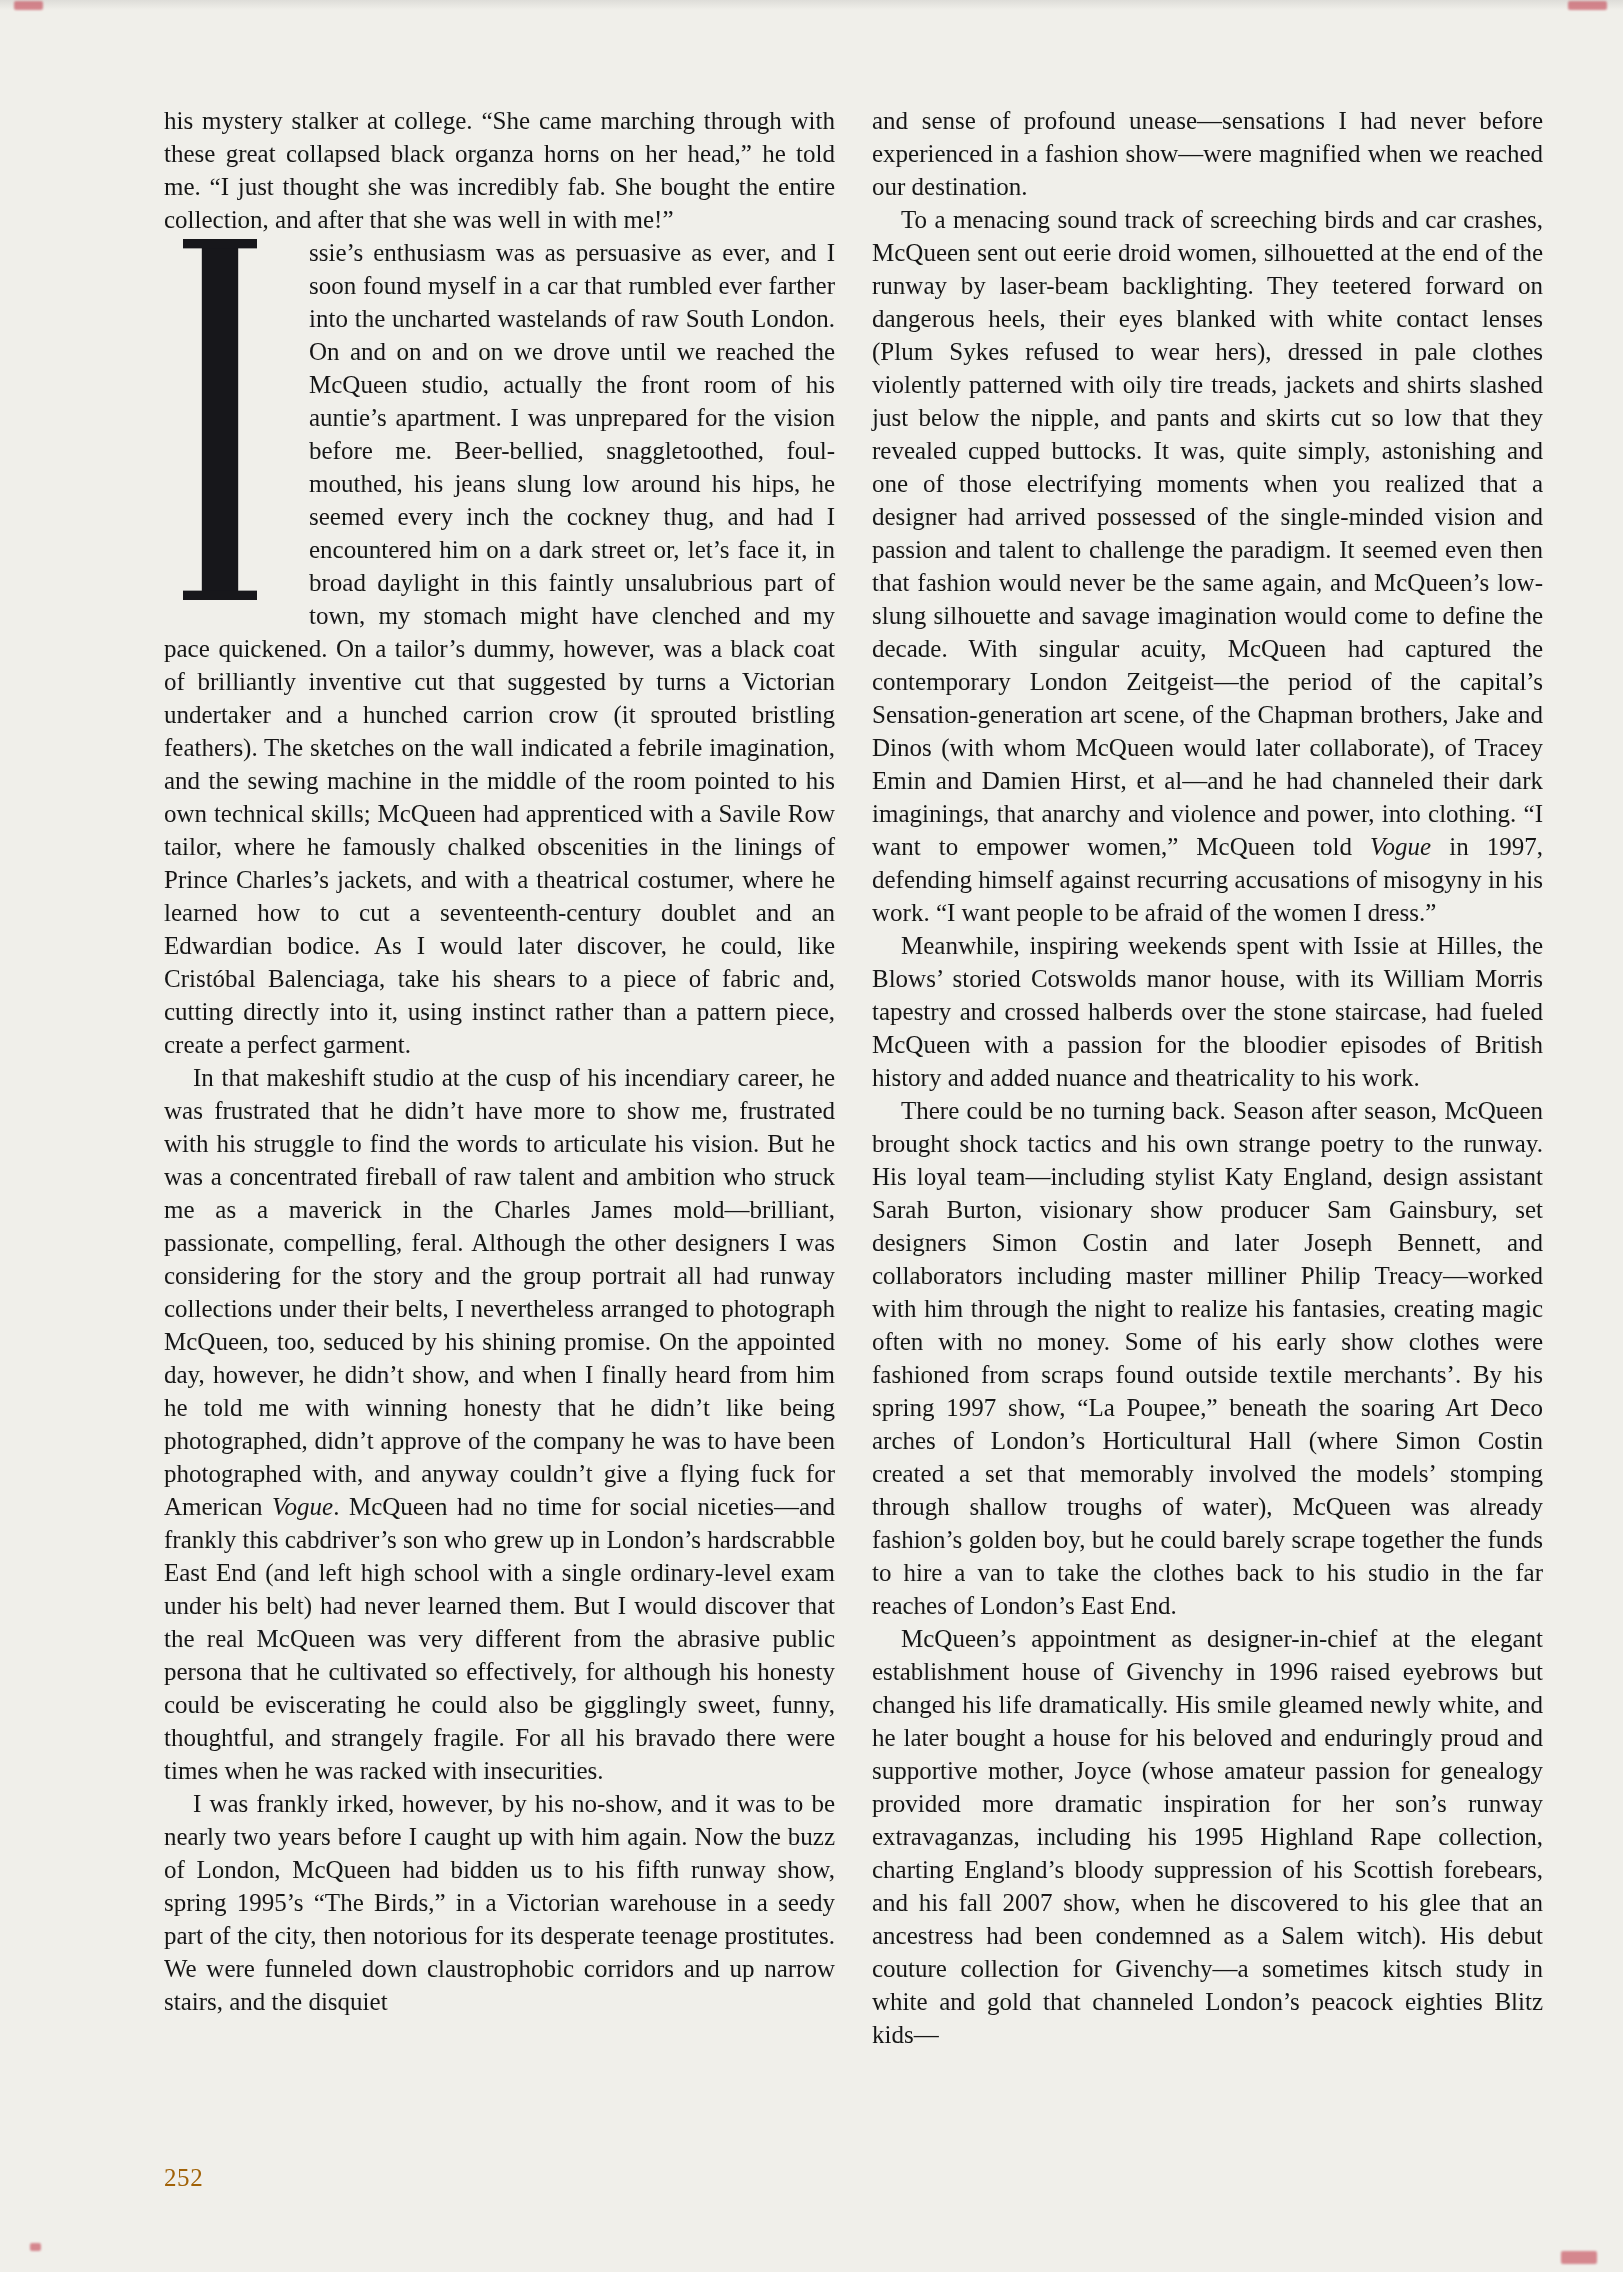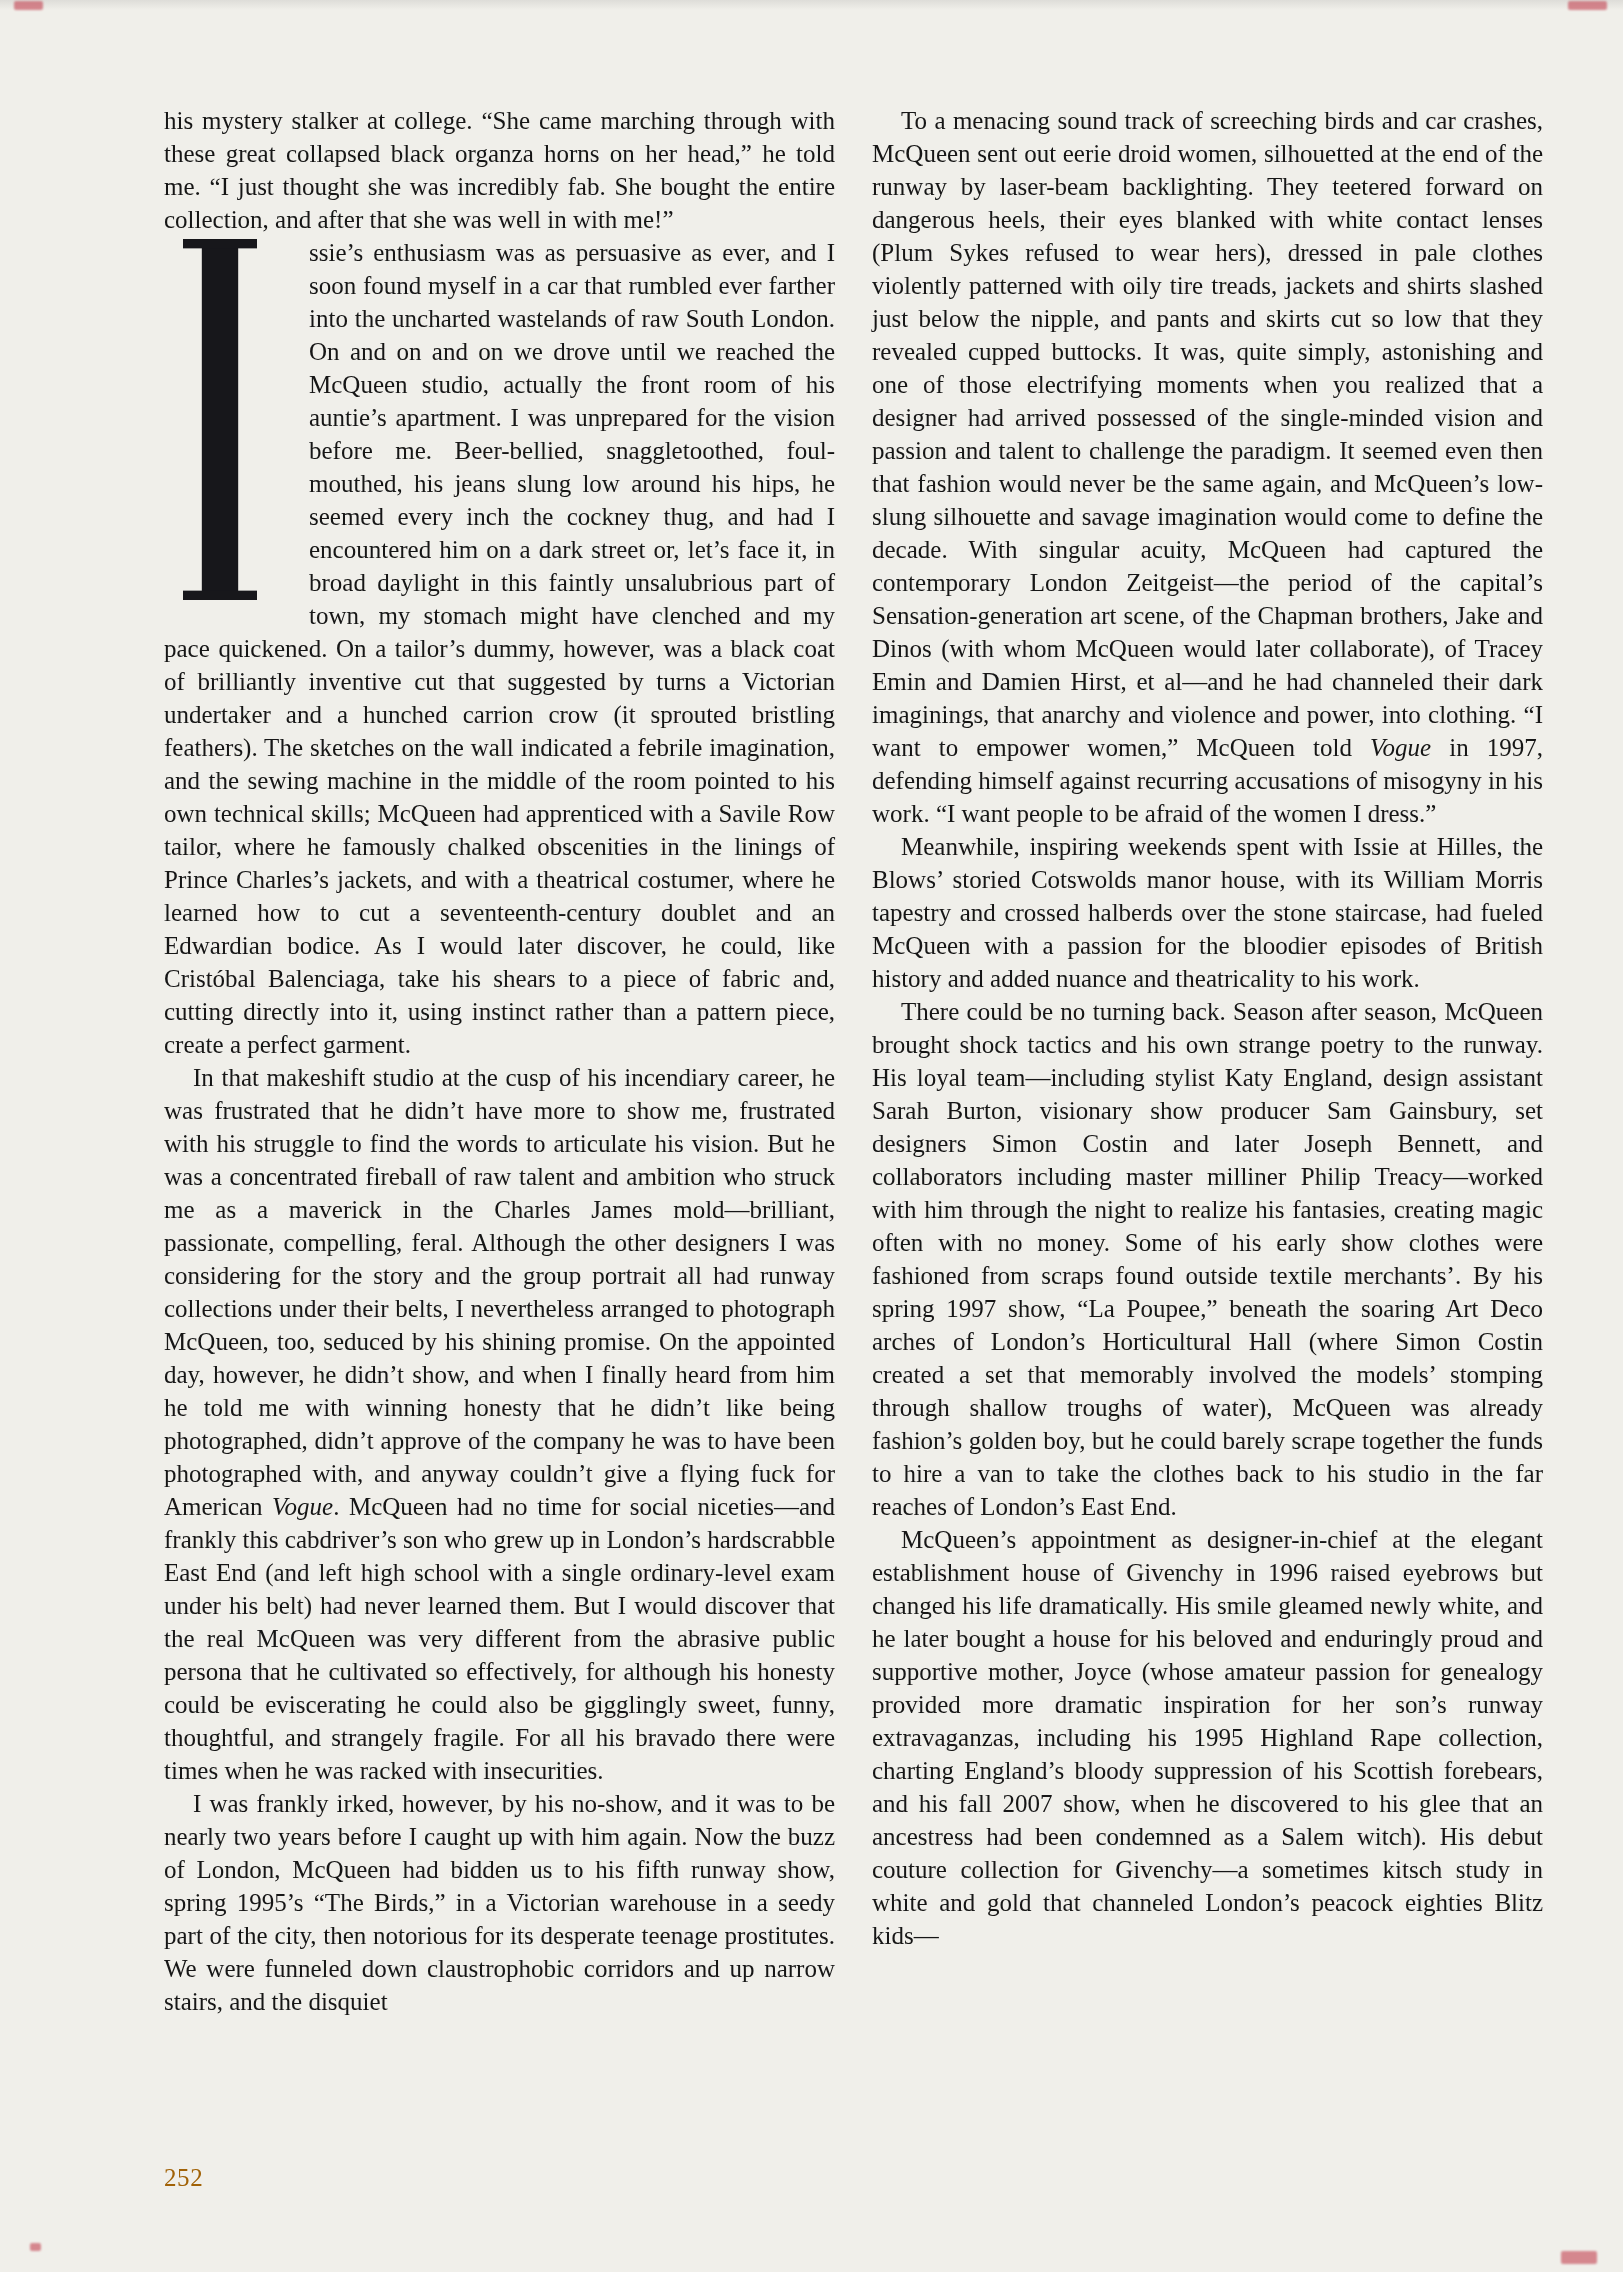--- a/index.html
+++ b/index.html
@@ -99,20 +99,21 @@
             <svg viewBox="0 0 118 578" preserveAspectRatio="none" aria-hidden="true">
               <rect x="30" y="0" width="58" height="578"></rect>
               <rect x="0" y="0" width="118" height="15"></rect>
               <rect x="0" y="563" width="118" height="15"></rect>
             </svg>
           </span><span>ssie’s enthusiasm was as persuasive as ever, and I soon found myself in a car that rumbled ever farther into the uncharted wastelands of raw South London. On and on and on we drove until we reached the McQueen studio, actually the front room of his auntie’s apartment. I was unprepared for the vision before me. Beer-bellied, snaggletoothed, foul-mouthed, his jeans slung low around his hips, he seemed every inch the cockney thug, and had I encountered him on a dark street or, let’s face it, in broad daylight in this faintly unsalubrious part of town, my stomach might have clenched and my pace quickened. On a tailor’s dummy, however, was a black coat of brilliantly inventive cut that suggested by turns a Victorian undertaker and a hunched carrion crow (it sprouted bristling feathers). The sketches on the wall indicated a febrile imagination, and the sewing machine in the middle of the room pointed to his own technical skills; McQueen had apprenticed with a Savile Row tailor, where he famously chalked obscenities in the linings of Prince Charles’s jackets, and with a theatrical costumer, where he learned how to cut a seventeenth-century doublet and an Edwardian bodice. As I would later discover, he could, like Cristóbal Balenciaga, take his shears to a piece of fabric and, cutting directly into it, using instinct rather than a pattern piece, create a perfect garment.</span></p>
         <p class="indent"><span>In that makeshift studio at the cusp of his incendiary career, he was frustrated that he didn’t have more to show me, frustrated with his struggle to find the words to articulate his vision. But he was a concentrated fireball of raw talent and ambition who struck me as a maverick in the Charles James mold—brilliant, passionate, compelling, feral. Although the other designers I was considering for the story and the group portrait all had runway collections under their belts, I nevertheless arranged to photograph McQueen, too, seduced by his shining promise. On the appointed day, however, he didn’t show, and when I finally heard from him he told me with winning honesty that he didn’t like being photographed, didn’t approve of the company he was to have been photographed with, and anyway couldn’t give a flying fuck for American <i>Vogue</i>. McQueen had no time for social niceties—and frankly this cabdriver’s son who grew up in London’s hardscrabble East End (and left high school with a single ordinary-level exam under his belt) had never learned them. But I would discover that the real McQueen was very different from the abrasive public persona that he cultivated so effectively, for although his honesty could be eviscerating he could also be gigglingly sweet, funny, thoughtful, and strangely fragile. For all his bravado there were times when he was racked with insecurities.</span></p>
         <p class="indent"><span>I was frankly irked, however, by his no-show, and it was to be nearly two years before I caught up with him again. Now the buzz of London, McQueen had bidden us to his fifth runway show, spring 1995’s “The Birds,” in a Victorian warehouse in a seedy part of the city, then notorious for its desperate teenage prostitutes. We were funneled down claustrophobic corridors and up narrow stairs, and the disquiet</span></p>
       </section>
     <section class="col" lang="en">
+        <p><span>and sense of profound unease—sensations I had never before experienced in a fashion show—were magnified when we reached our destination.</span></p>
         <p class="indent"><span>To a menacing sound track of screeching birds and car crashes, McQueen sent out eerie droid women, silhouetted at the end of the runway by laser-beam backlighting. They teetered forward on dangerous heels, their eyes blanked with white contact lenses (Plum Sykes refused to wear hers), dressed in pale clothes violently patterned with oily tire treads, jackets and shirts slashed just below the nipple, and pants and skirts cut so low that they revealed cupped buttocks. It was, quite simply, astonishing and one of those electrifying moments when you realized that a designer had arrived possessed of the single-minded vision and passion and talent to challenge the paradigm. It seemed even then that fashion would never be the same again, and McQueen’s low-slung silhouette and savage imagination would come to define the decade. With singular acuity, McQueen had captured the contemporary London Zeitgeist—the period of the capital’s Sensation-generation art scene, of the Chapman brothers, Jake and Dinos (with whom McQueen would later collaborate), of Tracey Emin and Damien Hirst, et al—and he had channeled their dark imaginings, that anarchy and violence and power, into clothing. “I want to empower women,” McQueen told <i>Vogue</i> in 1997, defending himself against recurring accusations of misogyny in his work. “I want people to be afraid of the women I dress.”</span></p>
         <p class="indent"><span>Meanwhile, inspiring weekends spent with Issie at Hilles, the Blows’ storied Cotswolds manor house, with its William Morris tapestry and crossed halberds over the stone staircase, had fueled McQueen with a passion for the bloodier episodes of British history and added nuance and theatricality to his work.</span></p>
         <p class="indent"><span>There could be no turning back. Season after season, McQueen brought shock tactics and his own strange poetry to the runway. His loyal team—including stylist Katy England, design assistant Sarah Burton, visionary show producer Sam Gainsbury, set designers Simon Costin and later Joseph Bennett, and collaborators including master milliner Philip Treacy—worked with him through the night to realize his fantasies, creating magic often with no money. Some of his early show clothes were fashioned from scraps found outside textile merchants’. By his spring 1997 show, “La Poupee,” beneath the soaring Art Deco arches of London’s Horticultural Hall (where Simon Costin created a set that memorably involved the models’ stomping through shallow troughs of water), McQueen was already fashion’s golden boy, but he could barely scrape together the funds to hire a van to take the clothes back to his studio in the far reaches of London’s East End.</span></p>
         <p class="indent"><span>McQueen’s appointment as designer-in-chief at the elegant establishment house of Givenchy in 1996 raised eyebrows but changed his life dramatically. His smile gleamed newly white, and he later bought a house for his beloved and enduringly proud and supportive mother, Joyce (whose amateur passion for genealogy provided more dramatic inspiration for her son’s runway extravaganzas, including his 1995 Highland Rape collection, charting England’s bloody suppression of his Scottish forebears, and his fall 2007 show, when he discovered to his glee that an ancestress had been condemned as a Salem witch). His debut couture collection for Givenchy—a sometimes kitsch study in white and gold that channeled London’s peacock eighties Blitz kids—</span></p>
       </section>
   </main>
 
   <div class="folio">252</div>
 </div>
 

